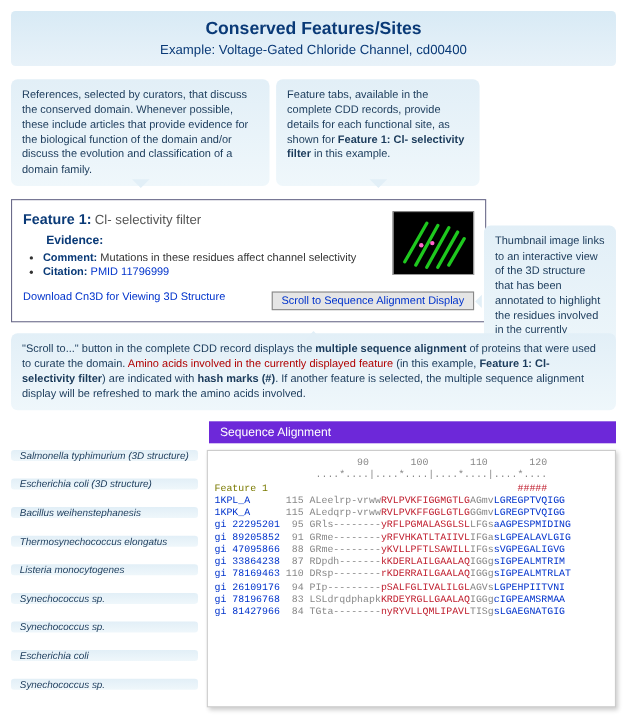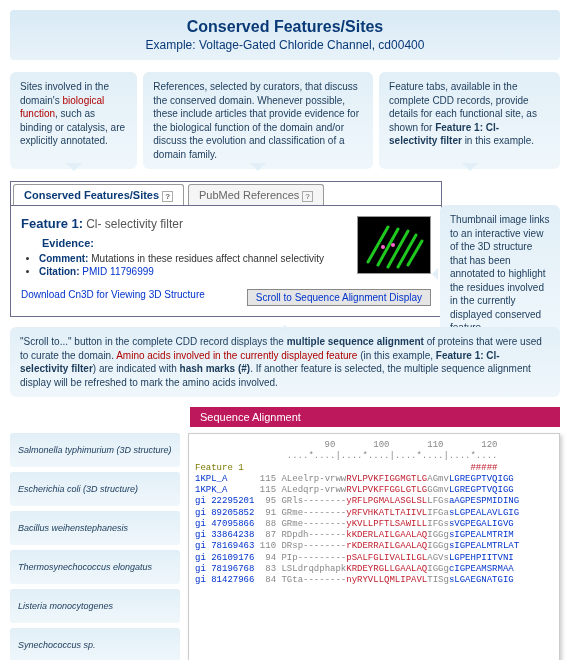--- a/index.html
+++ b/index.html
@@ -105,37 +105,37 @@
   display: flex; justify-content: space-between;
   padding: 0 10px 10px 10px;
   font-size: 10px;
 }
 .btn-like { border: 1px solid #888; padding: 2px 8px; color: #0033cc; background: #e5e5e5; display:inline-block;}
 
 .mid-row { display: flex; gap: 6px; margin-bottom: 10px;}
 .callout-wide { flex: 1; }
 
 .seq-band {
-  background: #be185d;
+  background: #6d28d9;
   color: #fff;
   padding: 4px 10px;
   font-size: 11px;
   margin-left: 180px;
 }
 
 .align-row { display: flex; gap: 8px; margin-top: 6px;}
 .species-col { width: 170px; }
 .species-item {
   background: linear-gradient(to bottom, #e2eff7, #eff7fb);
   border-radius: 3px;
-  padding: 12px 8px;
+  padding: 0 8px;
   font-size: 9px;
   font-style: italic;
   color: #1a3a5a;
-  margin-bottom: 5px;
+  margin-bottom: 16px;
 }
 
 .align-box {
   flex: 1;
   border: 1px solid #ccc;
   box-shadow: 2px 2px 4px rgba(0,0,0,0.2);
   padding: 6px;
   font-family: "Courier New", monospace;
   font-size: 9px;
   white-space: pre;
@@ -149,35 +149,28 @@
 </style>
 </head>
 <body>
 
 <div class="header-band">
   <div class="header-title">Conserved Features/Sites</div>
   <div class="header-sub">Example: Voltage-Gated Chloride Channel, cd00400</div>
 </div>
 
 <div class="callout-row">
-  <div class="callout" style="width:110px">
-    <span>Sites involved in the domain's </span><span class="hl-red">biological function</span><span>, such as binding or catalysis, are explicitly annotated.</span>
-  </div>
   <div class="callout" style="width:215px">References, selected by curators, that discuss the conserved domain.  Whenever possible, these include articles that provide evidence for the biological function of the domain and/or discuss the evolution and classification of a domain family.</div>
   <div class="callout" style="width:165px">
     <span>Feature tabs, available in the complete CDD records, provide details for each functional site, as shown for </span><b>Feature 1: Cl- selectivity filter</b><span> in this example.</span>
   </div>
 </div>
 
 <div style="position:relative;">
 <div class="panel" style="width:430px;">
-  <div class="panel-tabs-outer">
-    <div class="tab-outer active"><span>Conserved Features/Sites</span><span class="qmark">?</span></div>
-    <div class="tab-outer"><span>PubMed References</span><span class="qmark">?</span></div>
-  </div>
   <div class="panel-body">
     <div class="panel-left">
       <span class="feat-title">Feature 1:</span>
       <span class="feat-sub">Cl- selectivity filter</span>
       <span class="ev-label">Evidence:</span>
       <ul class="ev-list">
         <li><b>Comment:</b> <span>Mutations in these residues affect channel selectivity</span></li>
         <li><b>Citation:</b> <span class="link">PMID 11796999</span></li>
       </ul>
     </div>

